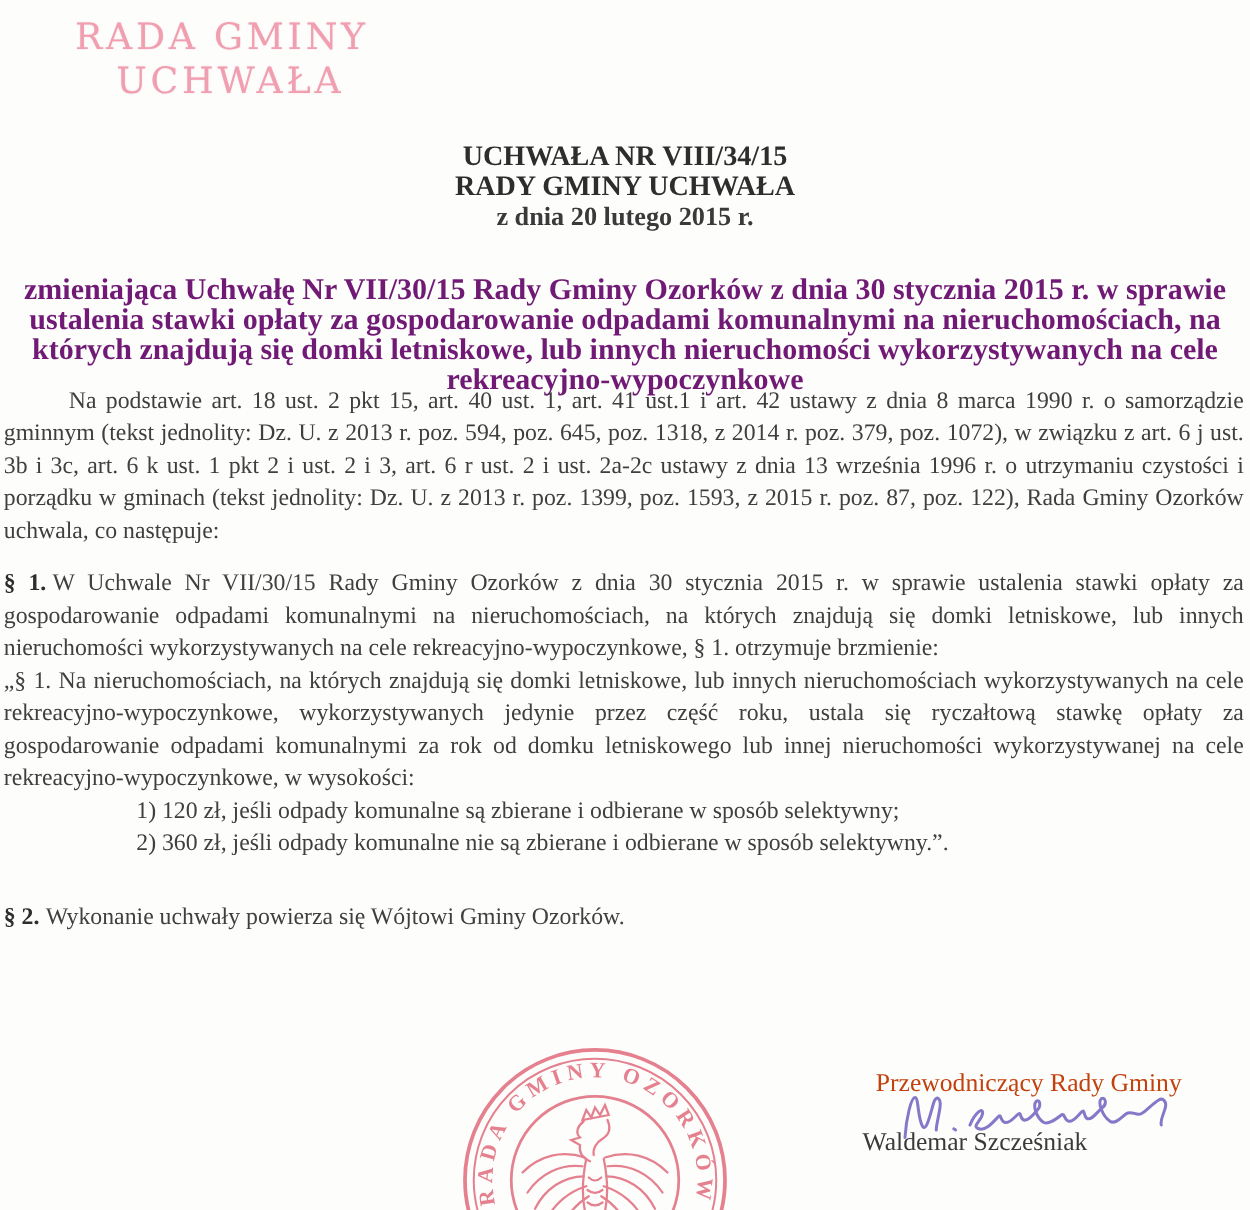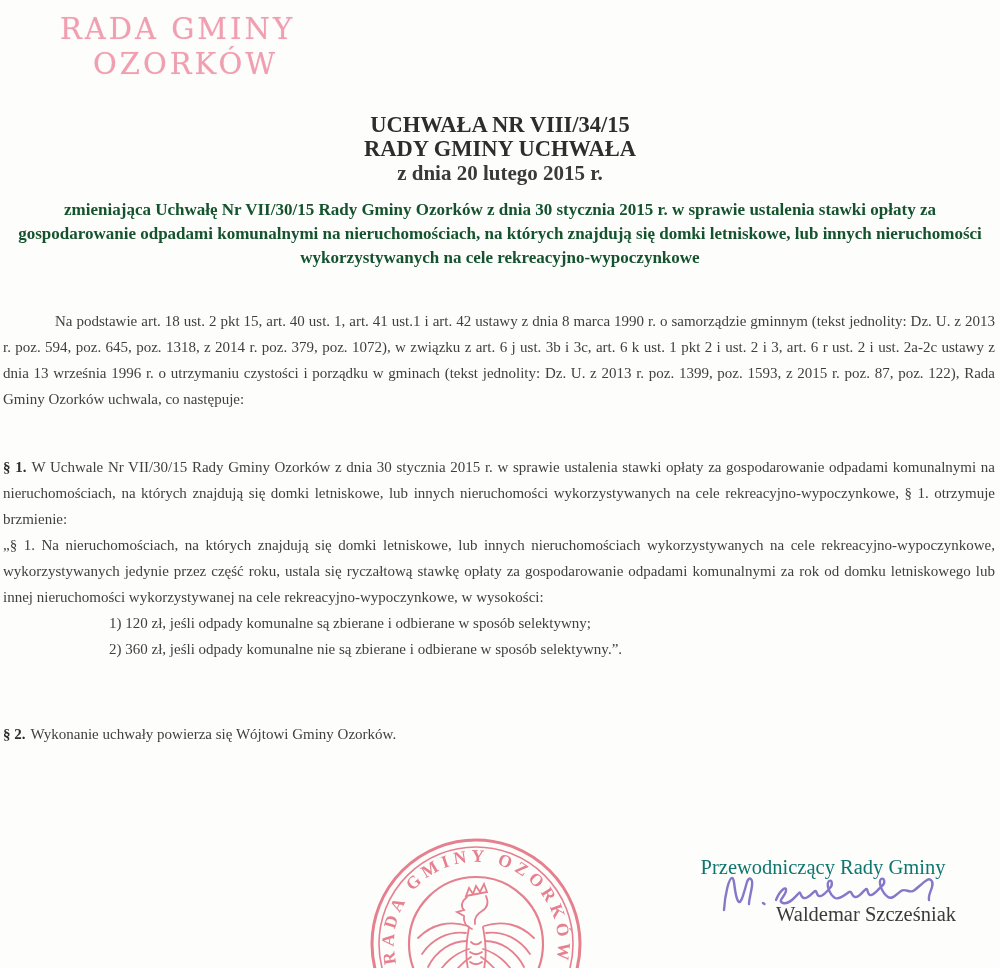--- a/index.html
+++ b/index.html
@@ -24,59 +24,59 @@
   .stamp .l2{margin-left:33px;}
   
   .title{
     position:absolute;left:0;top:113px;width:1000px;
     text-align:center;color:#2d2d2d;
   }
   .title .t1,.title .t2{font-weight:bold;font-size:22.5px;line-height:24px;}
   .title .t3{font-weight:bold;font-size:21px;line-height:24px;color:#3a3a3a;}
   
   .subject{
-    position:absolute;left:0;top:198px;width:964px;
+    position:absolute;left:0;top:220px;width:964px;
     padding:0 18px;margin:0;
     text-align:center;font-weight:bold;
-    font-size:17px;line-height:24px;color:#14532d;
+    font-size:24px;line-height:24px;color:#701a75;
   }
   
   .bodytext{
     position:absolute;left:3px;width:992px;margin:0;
-    text-align:justify;font-size:15px;line-height:26px;color:#3f3f3f;
+    text-align:justify;font-size:19px;line-height:26px;color:#3f3f3f;
   }
   .legal{top:308px;text-indent:52px;}
   .sec1{top:454px;}
   .sec1 p{margin:0;text-align:justify;}
   .sec1 .item{padding-left:106px;}
   .sec2{top:721px;}
   .sec3{top:763px;}
   .seclabel{font-weight:bold;color:#2d2d2d;margin-right:5px;}
   
   .seal{position:absolute;left:366px;top:834px;width:220px;height:220px;}
   
   .sig{position:absolute;left:690px;top:856px;width:266px;height:100px;}
   .sig .sig-title{
     position:absolute;left:0;top:0;width:266px;text-align:center;
-    font-size:20.5px;color:#0f766e;white-space:nowrap;
+    font-size:20.5px;color:#c2410c;white-space:nowrap;
   }
   .sig .sig-name{
-    position:absolute;left:0;top:47px;width:266px;text-align:right;
+    position:absolute;left:0;top:47px;width:266px;text-align:left;
     font-size:20.5px;color:#3a3a3a;white-space:nowrap;
   }
   .sig .ink{position:absolute;left:26px;top:14px;width:228px;height:46px;}
 </style>
 </head>
 <body>
 
 <div class="page">
 
   <div class="stamp">
     <div class="l1">RADA GMINY</div>
-    <div class="l2">OZORKÓW</div>
+    <div class="l2">UCHWAŁA</div>
   </div>
 
   <div class="title">
     <div class="t1">UCHWAŁA NR VIII/34/15</div>
     <div class="t2">RADY GMINY UCHWAŁA</div>
     <div class="t3">z dnia 20 lutego 2015 r.</div>
   </div>
 
   <p class="subject">zmieniająca Uchwałę Nr VII/30/15 Rady Gminy Ozorków z dnia 30 stycznia 2015 r. w sprawie ustalenia stawki opłaty za gospodarowanie odpadami komunalnymi na nieruchomościach, na których znajdują się domki letniskowe, lub innych nieruchomości wykorzystywanych na cele rekreacyjno-wypoczynkowe</p>
 

